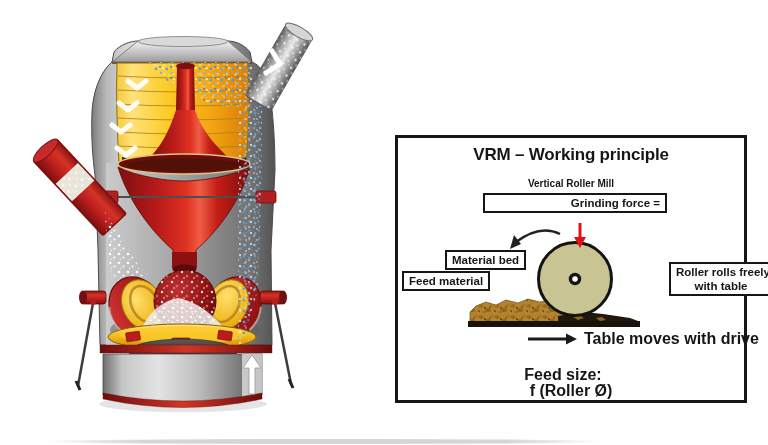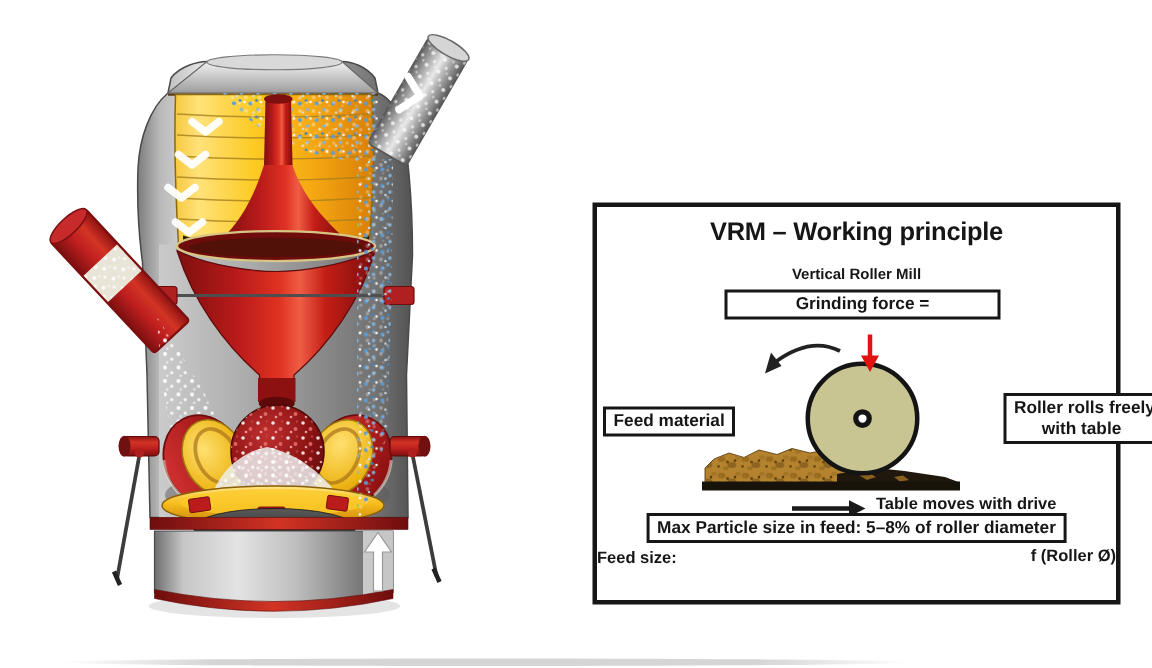--- a/index.html
+++ b/index.html
@@ -19,29 +19,29 @@
   .panel{position:absolute;left:395px;top:135px;width:352px;height:268px;
     border:3px solid #161616;background:#fff;box-sizing:border-box;color:#161616;}
   .panel *{box-sizing:border-box;}
   .ptitle{position:absolute;left:0;right:0;top:7px;text-align:center;
     font-size:17px;font-weight:bold;letter-spacing:-.2px;white-space:nowrap;}
   .psub{position:absolute;left:0;right:0;top:40px;text-align:center;
     font-size:10px;font-weight:bold;white-space:nowrap;}
   .pbox{position:absolute;border:2px solid #161616;background:#fff;
     font-size:11.5px;font-weight:bold;line-height:1.22;padding:1px 5px;
     white-space:nowrap;text-align:center;}
-  .gf{left:85px;top:55px;width:184px;}
+  .gf{left:85px;top:55px;width:184px;text-align:right;}
   .mb{left:47px;top:112px;}
   .fm{left:4px;top:133px;}
   .rr{left:235px;top:124px;width:104px;margin-left:36px;}
   .mp{left:50%;top:204px;transform:translateX(-50%);}
-  .plabel{position:absolute;font-size:11px;font-weight:bold;white-space:nowrap;}
+  .plabel{position:absolute;font-size:16px;font-weight:bold;white-space:nowrap;}
   .tm{left:186px;top:192px;}
-  .fs1{left:0;right:16px;top:228px;}
-  .fs2{left:0;right:0;top:227px;text-align:right;}
+  .fs1{left:0;right:16px;top:228px;text-align:center;}
+  .fs2{left:0;right:0;top:244px;text-align:center;}
   .dsvg{position:absolute;left:0;top:0;width:346px;height:262px;}
 </style>
 </head>
 <body>
 
 <div class="stage">
 
   <svg class="mill-svg" viewBox="0 0 385 445">
     <defs>
       <linearGradient id="bodyGrad" x1="0" y1="0" x2="1" y2="0">
@@ -334,25 +334,25 @@
       <g>
         <line x1="130" y1="201" x2="168" y2="201" stroke="#1a1a1a" stroke-width="3"></line>
         <polygon points="168,195.5 168,206.5 179,201" fill="#1a1a1a"></polygon>
       </g>
     </svg>
 
     <div class="pbox gf">
       <div>Grinding force =</div>
     </div>
 
+    <div class="pbox mb">Material bed</div>
     <div class="pbox fm">Feed material</div>
     <div class="pbox rr">
       <div>Roller rolls freely</div>
       <div>with table</div>
     </div>
 
     <div class="plabel tm">Table moves with drive</div>
-    <div class="pbox mp">Max Particle size in feed: 5–8% of roller diameter</div>
     <div class="plabel fs1">Feed size:</div>
     <div class="plabel fs2">f (Roller Ø)</div>
   </div>
 
 </div>
 
 </body></html>

